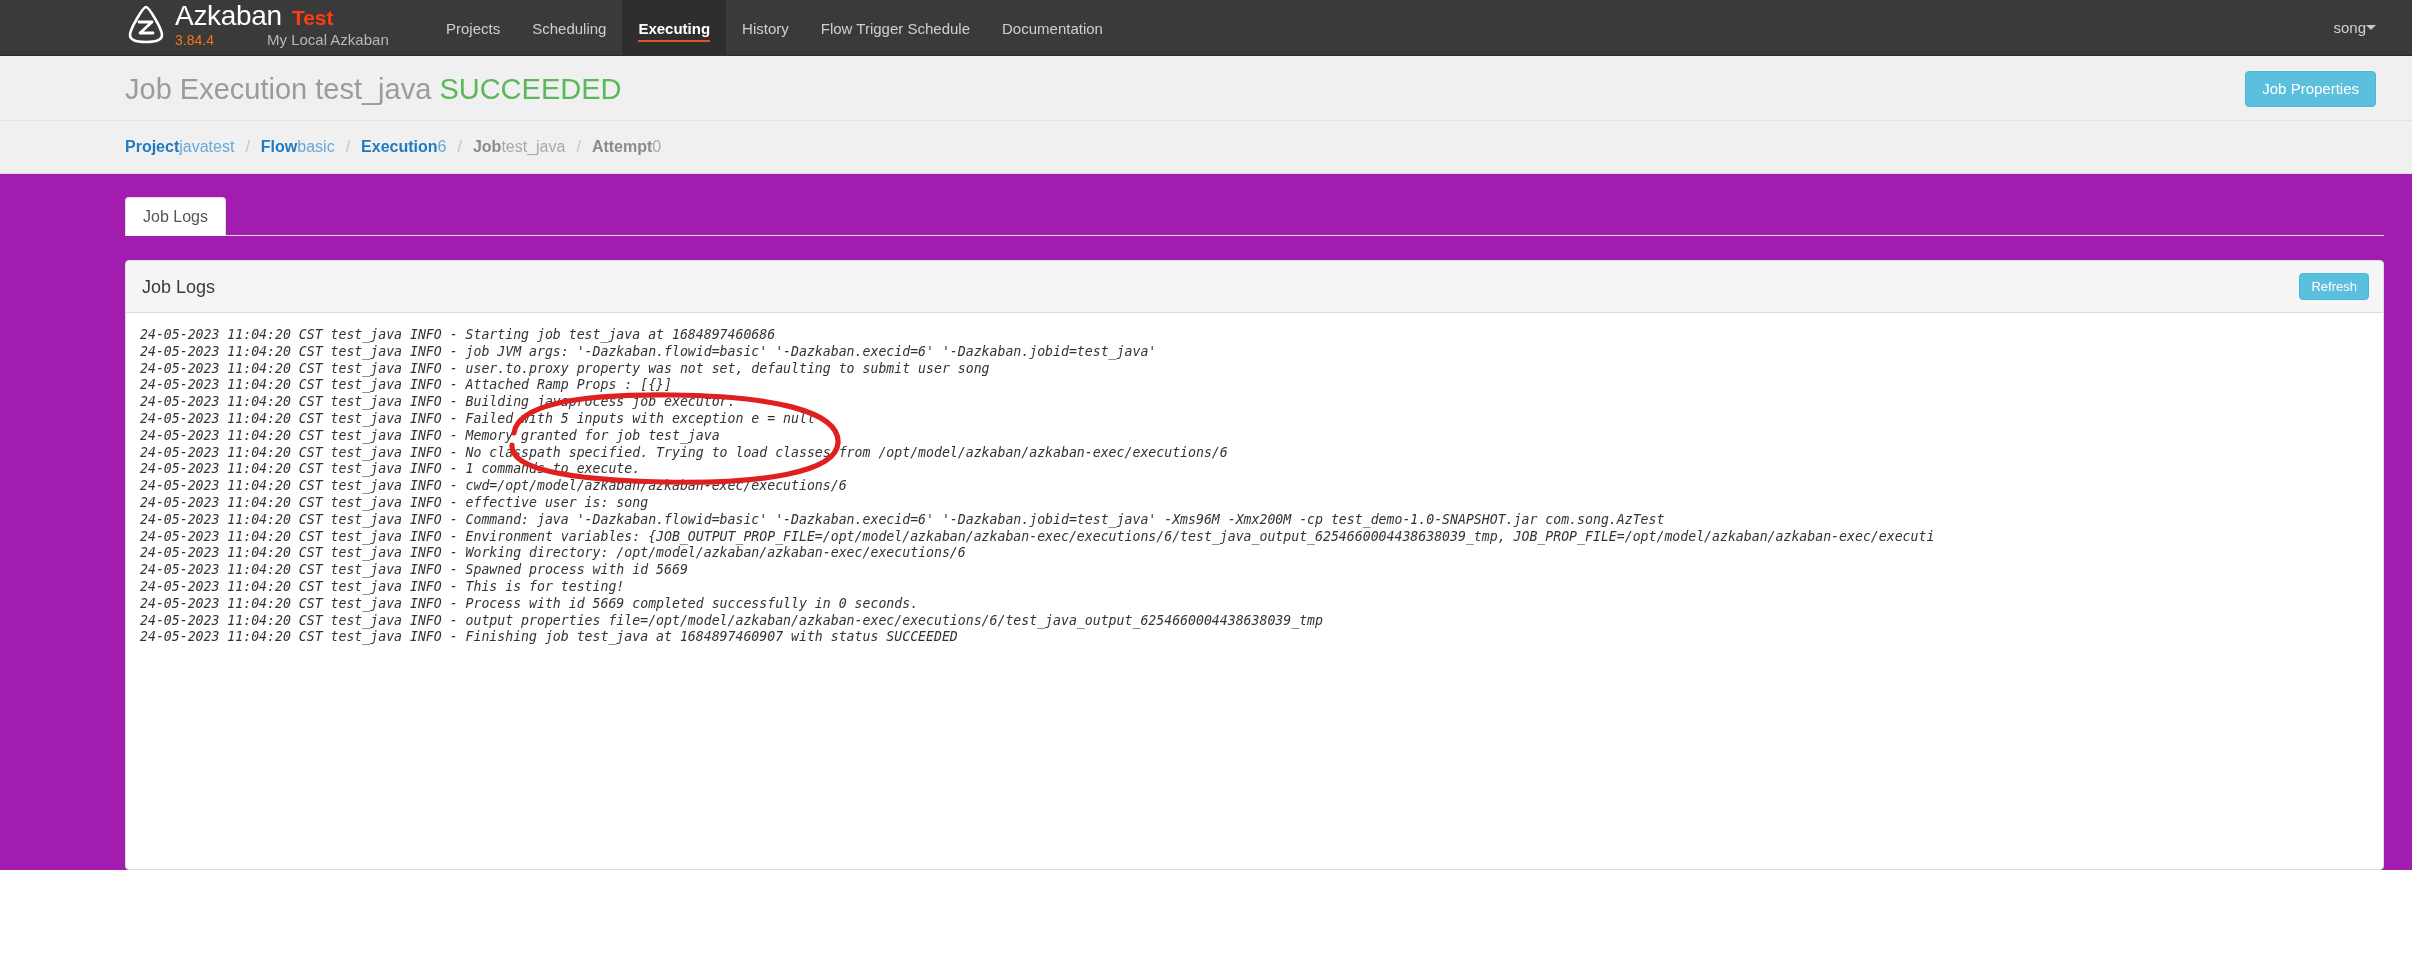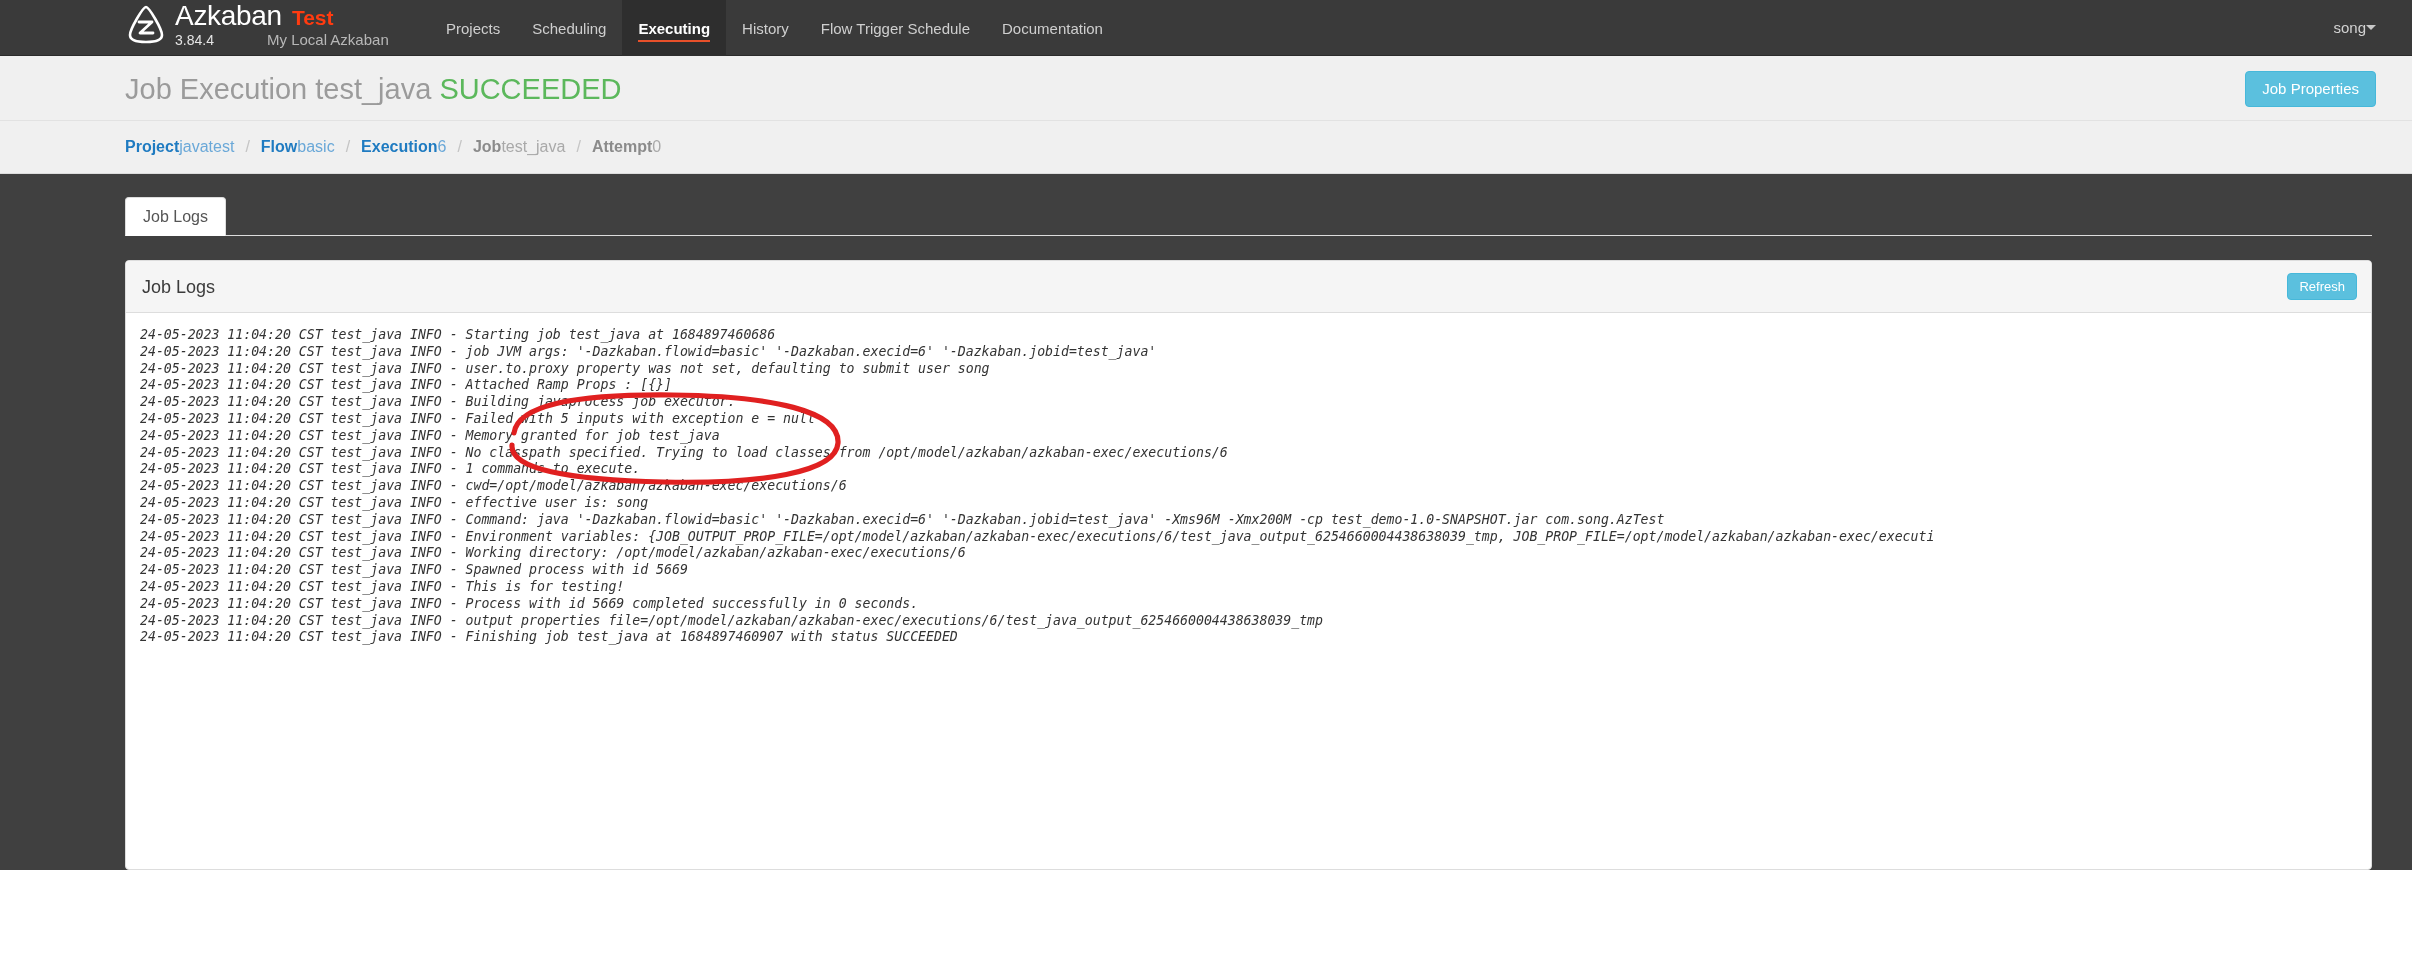--- a/index.html
+++ b/index.html
@@ -49,21 +49,21 @@
     color: #ff3b10;
     font-size: 21px;
     font-weight: bold;
     line-height: 21px;
   }
   .brand-line2 {
     display: flex;
     margin-top: 2px;
   }
   .brand-version {
-    color: #e5e5e5;
+    color: #f97316;
     font-size: 14px;
     line-height: 16px;
     width: 92px;
     flex: 0 0 92px;
   }
   .brand-sub {
     color: #b7b7b7;
     font-size: 15px;
     line-height: 16px;
   }
@@ -167,22 +167,22 @@
   .crumb.muted .k { color: #8b8b8b; }
   .crumb.muted .v { color: #a9a9a9; }
   .crumb-sep {
     color: #c4c4c4;
     font-size: 16px;
     margin: 0 11px;
   }
 
   
   .content {
-    background: #404040;
-    padding: 24px 40px 0 125px;
+    background: #a21caf;
+    padding: 24px 28px 0 125px;
   }
   .tabs {
     display: flex;
     align-items: flex-end;
     border-bottom: 1px solid #dddddd;
     height: 38px;
   }
   .tab {
     font-size: 16px;
     color: #555555;

